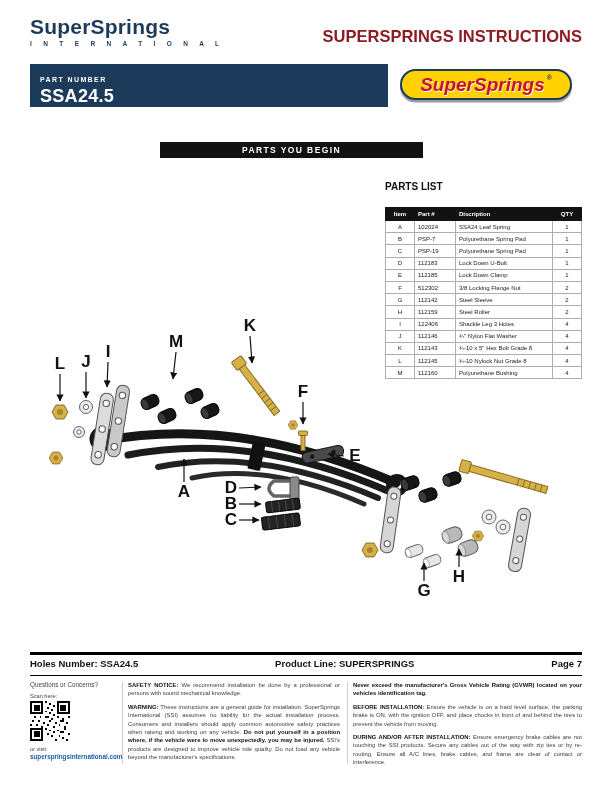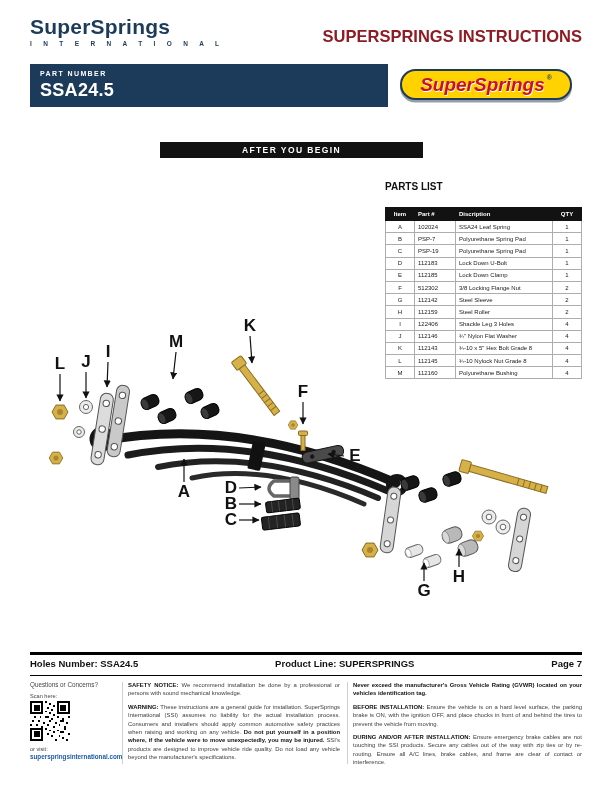--- a/index.html
+++ b/index.html
@@ -8,21 +8,21 @@
           font-family:"Liberation Sans", sans-serif; margin:0 auto; overflow:hidden; }
 
   
   .logo { position:absolute; left:30px; top:15px; color:#1c3b5a; }
   .logo-main { font-size:21px; font-weight:800; letter-spacing:0.2px; }
   .logo-sub  { font-size:6.5px; font-weight:bold; letter-spacing:4.8px; margin-top:1px; }
   .doc-title { position:absolute; right:30px; top:27px; color:#8e1c24; font-size:16.5px; font-weight:800; }
 
   
   .part-banner { position:absolute; left:30px; top:64px; width:358px; height:43px;
-                 background:#1c3b5a; color:#fff; box-sizing:border-box; padding:6px 10px; }
+                 background:#1c3b5a; color:#fff; box-sizing:border-box; padding:12px 10px; }
   .pb-label  { font-size:7px; letter-spacing:1.4px; font-weight:bold; }
   .pb-number { font-size:18px; font-weight:800; margin-top:3px; letter-spacing:0.3px; }
 
   .badge { position:absolute; left:400px; top:69px; width:172px; height:31px; background:#ffd200;
            border:2.5px solid #1c3b5a; border-radius:17px; display:flex; align-items:center;
            justify-content:center; box-shadow:0 2.5px 0 rgba(20,40,60,.45); box-sizing:border-box; }
   .badge-text { color:#c8102e; font-style:italic; font-weight:800; font-size:19px; text-shadow:0.6px 0.6px 0 #fff; }
   .badge-reg  { color:#1c3b5a; font-size:7px; margin-left:2px; align-self:flex-start; margin-top:3px;
                 font-style:normal; font-weight:bold; }
 
@@ -82,21 +82,21 @@
 
   <div class="part-banner">
     <div class="pb-label">PART NUMBER</div>
     <div class="pb-number">SSA24.5</div>
   </div>
   <div class="badge">
     <span class="badge-text">SuperSprings</span>
     <span class="badge-reg">®</span>
   </div>
 
-  <div class="section-banner">AFTER YOU BEGIN</div>
+  <div class="section-banner">PARTS YOU BEGIN</div>
 
   <svg class="diagram" viewBox="0 0 612 490" xmlns="http://www.w3.org/2000/svg">
     <defs>
       <marker id="ah" markerWidth="7" markerHeight="7" refX="5.5" refY="3" orient="auto">
         <path d="M0,0 L6,3 L0,6 Z" fill="#111"></path>
       </marker>
     </defs>
 
     <g>
       <circle cx="102" cy="274" r="9" fill="none" stroke="#151515" stroke-width="7"></circle>

